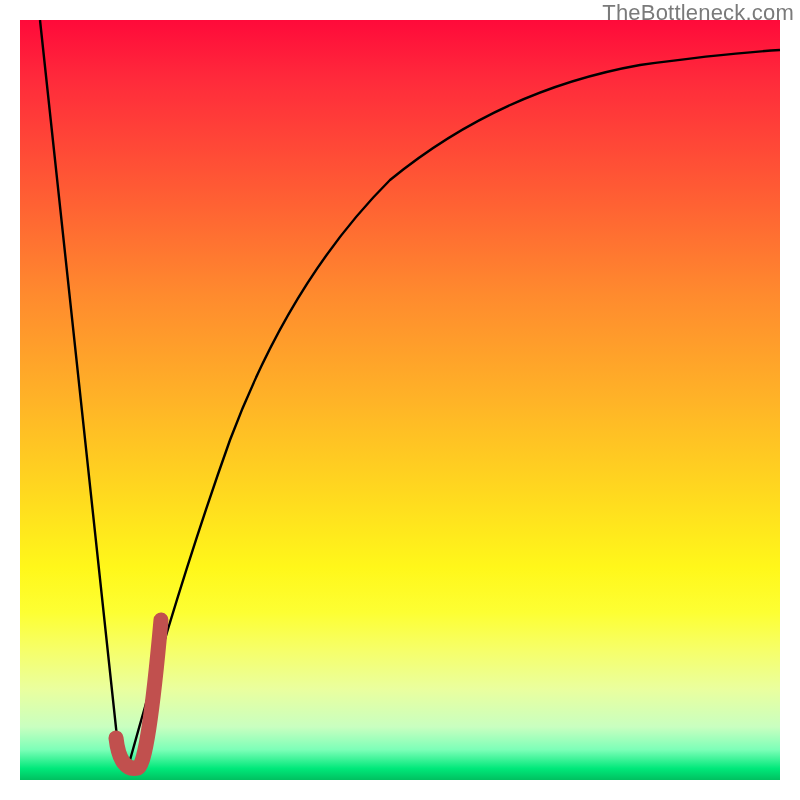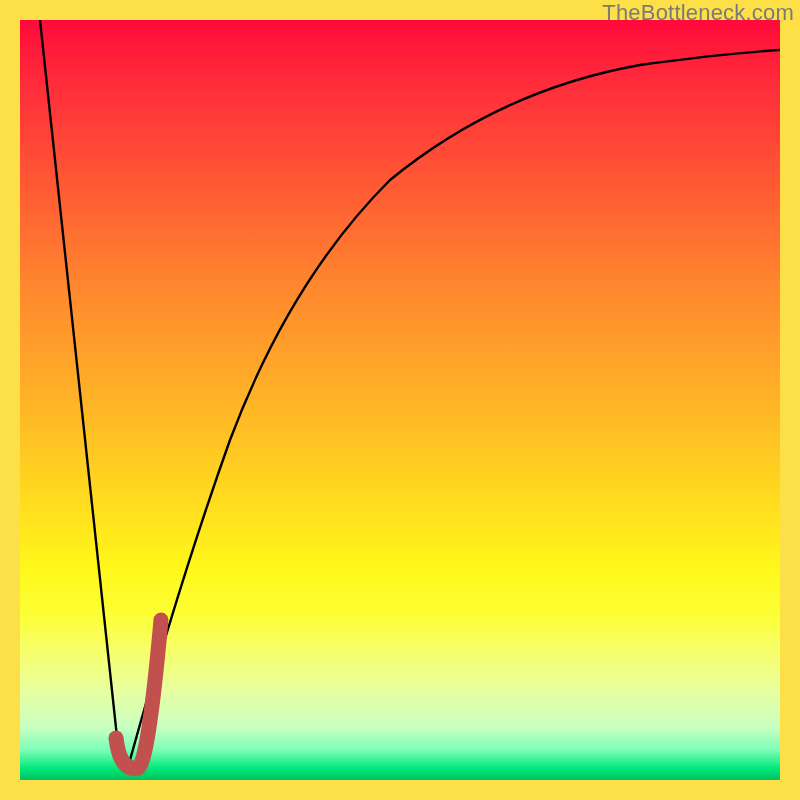--- a/index.html
+++ b/index.html
@@ -10,21 +10,21 @@
     background: #000;
     overflow: hidden;
     font-family: Arial, Helvetica, sans-serif;
   }
   .frame {
     position: absolute;
     left: 0;
     top: 0;
     width: 800px;
     height: 800px;
-    background: #fde047;
+    background: #ffffff;
   }
   .plot {
     position: absolute;
     left: 20px;
     top: 20px;
     width: 760px;
     height: 760px;
     background: linear-gradient(to bottom,
       #ff0a3a 0%,
       #ff2b3b 8%,

